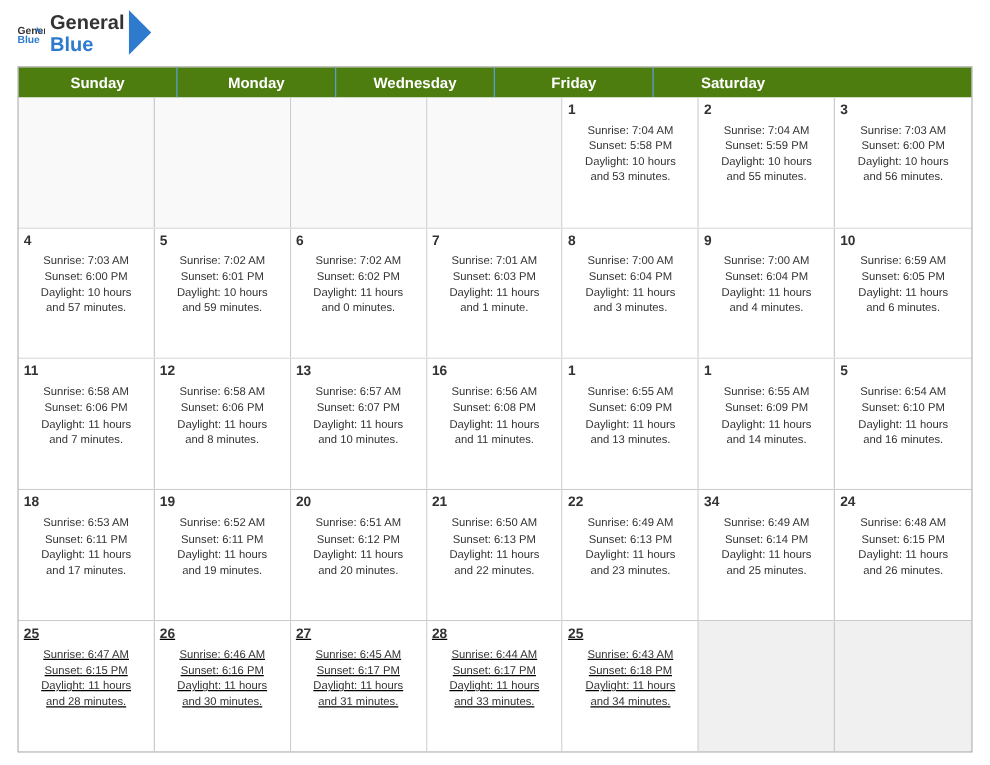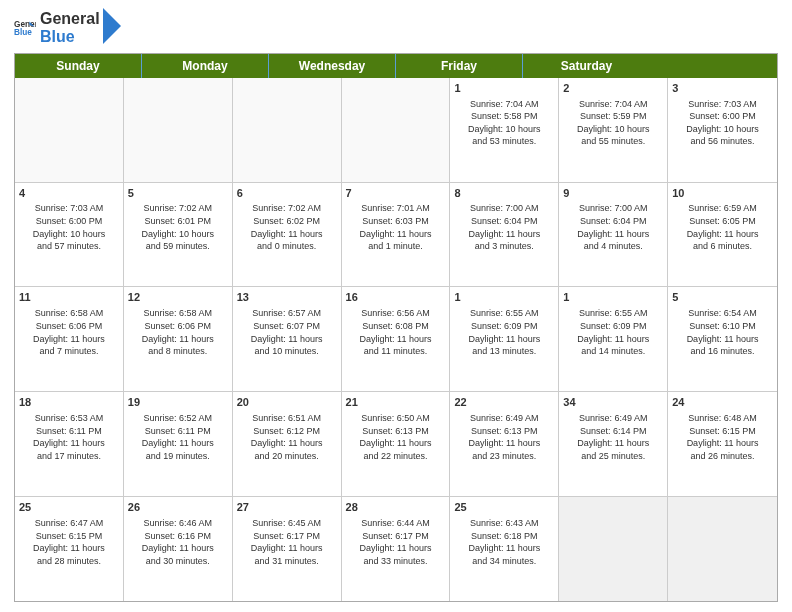--- a/index.html
+++ b/index.html
@@ -68,21 +68,21 @@
       flex: 1;
       display: flex;
       flex-direction: column;
     }
     .cal-row {
       display: grid;
       grid-template-columns: repeat(7, 1fr);
       flex: 1;
       border-bottom: 1px solid #ccc;
     }
-    .cal-row:last-child { border-bottom: none; }
+    .cal-row:last-child { border-bottom: none; text-decoration: underline; }
     .cal-cell {
       border-right: 1px solid #ccc;
       padding: 3px 4px;
       font-size: 9.5px;
       color: #333;
       line-height: 1.35;
       vertical-align: top;
       background: #fff;
     }
     .cal-cell:last-child { border-right: none; }

